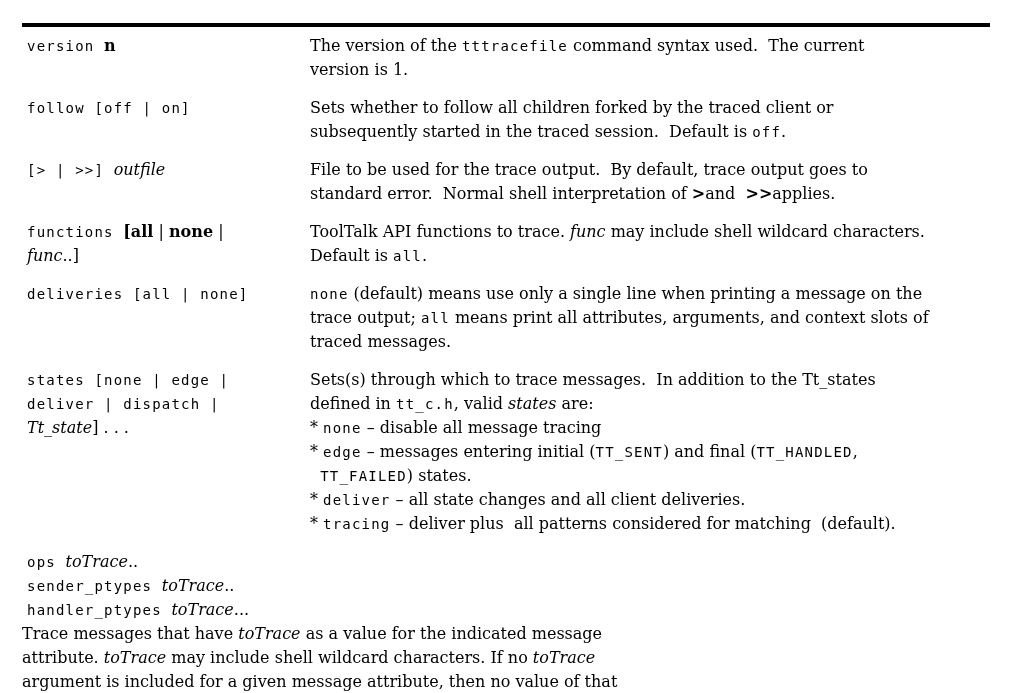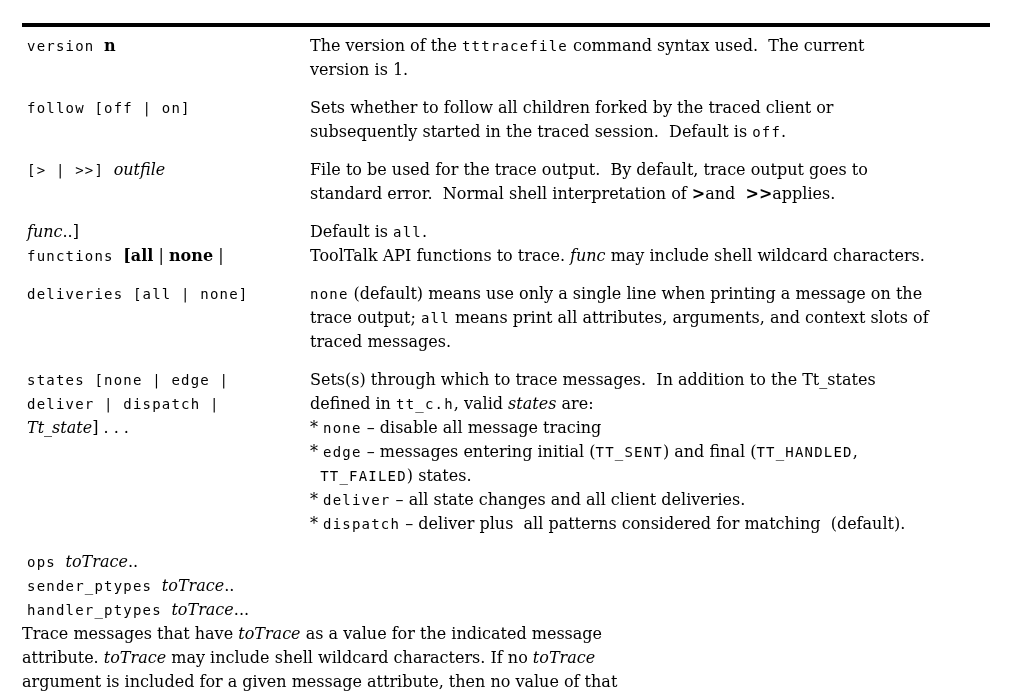--- a/index.html
+++ b/index.html
@@ -90,26 +90,26 @@
         <div class="cell cmd">
           <div class="line"><span class="m">[&gt; | &gt;&gt;] </span><span class="i">outfile</span></div>
         </div>
         <div class="cell desc">
           <div class="line"><span class="r">File to be used for the trace output.  By default, trace output goes to</span></div>
           <div class="line"><span class="r">standard error.  Normal shell interpretation of </span><span class="b">&gt;</span><span class="r">and  </span><span class="b">&gt;&gt;</span><span class="r">applies.</span></div>
         </div>
       </div>
       <div class="row">
         <div class="cell cmd">
+          <div class="line"><span class="m">functions </span><span class="b">[all</span><span class="r"> | </span><span class="b">none</span><span class="r"> |</span></div>
           <div class="line"><span class="i">func</span><span class="r">..]</span></div>
-          <div class="line"><span class="m">functions </span><span class="b">[all</span><span class="r"> | </span><span class="b">none</span><span class="r"> |</span></div>
         </div>
         <div class="cell desc">
+          <div class="line"><span class="r">ToolTalk API functions to trace. </span><span class="i">func</span><span class="r"> may include shell wildcard characters.</span></div>
           <div class="line"><span class="r">Default is </span><span class="m">all</span><span class="r">.</span></div>
-          <div class="line"><span class="r">ToolTalk API functions to trace. </span><span class="i">func</span><span class="r"> may include shell wildcard characters.</span></div>
         </div>
       </div>
       <div class="row">
         <div class="cell cmd">
           <div class="line"><span class="m">deliveries [all | none]</span></div>
         </div>
         <div class="cell desc">
           <div class="line"><span class="m">none</span><span class="r"> (default) means use only a single line when printing a message on the</span></div>
           <div class="line"><span class="r">trace output; </span><span class="m">all</span><span class="r"> means print all attributes, arguments, and context slots of</span></div>
           <div class="line"><span class="r">traced messages.</span></div>
@@ -121,21 +121,21 @@
           <div class="line"><span class="m">deliver | dispatch |</span></div>
           <div class="line"><span class="i">Tt_state</span><span class="r">] . . .</span></div>
         </div>
         <div class="cell desc">
           <div class="line"><span class="r">Sets(s) through which to trace messages.  In addition to the Tt_states</span></div>
           <div class="line"><span class="r">defined in </span><span class="m">tt_c.h</span><span class="r">, valid </span><span class="i">states</span><span class="r"> are:</span></div>
           <div class="line"><span class="r">* </span><span class="m">none</span><span class="r"> – disable all message tracing</span></div>
           <div class="line"><span class="r">* </span><span class="m">edge</span><span class="r"> – messages entering initial (</span><span class="m">TT_SENT</span><span class="r">) and final (</span><span class="m">TT_HANDLED</span><span class="r">,</span></div>
           <div class="line"><span class="r">  </span><span class="m">TT_FAILED</span><span class="r">) states.</span></div>
           <div class="line"><span class="r">* </span><span class="m">deliver</span><span class="r"> – all state changes and all client deliveries.</span></div>
-          <div class="line"><span class="r">* </span><span class="m">dispatch</span><span class="r"> – deliver plus  all patterns considered for matching  (default).</span></div>
+          <div class="line"><span class="r">* </span><span class="m">tracing</span><span class="r"> – deliver plus  all patterns considered for matching  (default).</span></div>
         </div>
       </div>
       <div class="row">
         <div class="cell cmd">
           <div class="line"><span class="m">ops </span><span class="i">toTrace</span><span class="r">..</span></div>
           <div class="line"><span class="m">sender_ptypes </span><span class="i">toTrace</span><span class="r">..</span></div>
           <div class="line"><span class="m">handler_ptypes </span><span class="i">toTrace</span><span class="r">...</span></div>
         </div>
         <div class="cell desc">
           <div class="line"><span class="r">Trace messages that have </span><span class="i">toTrace</span><span class="r"> as a value for the indicated message</span></div>

